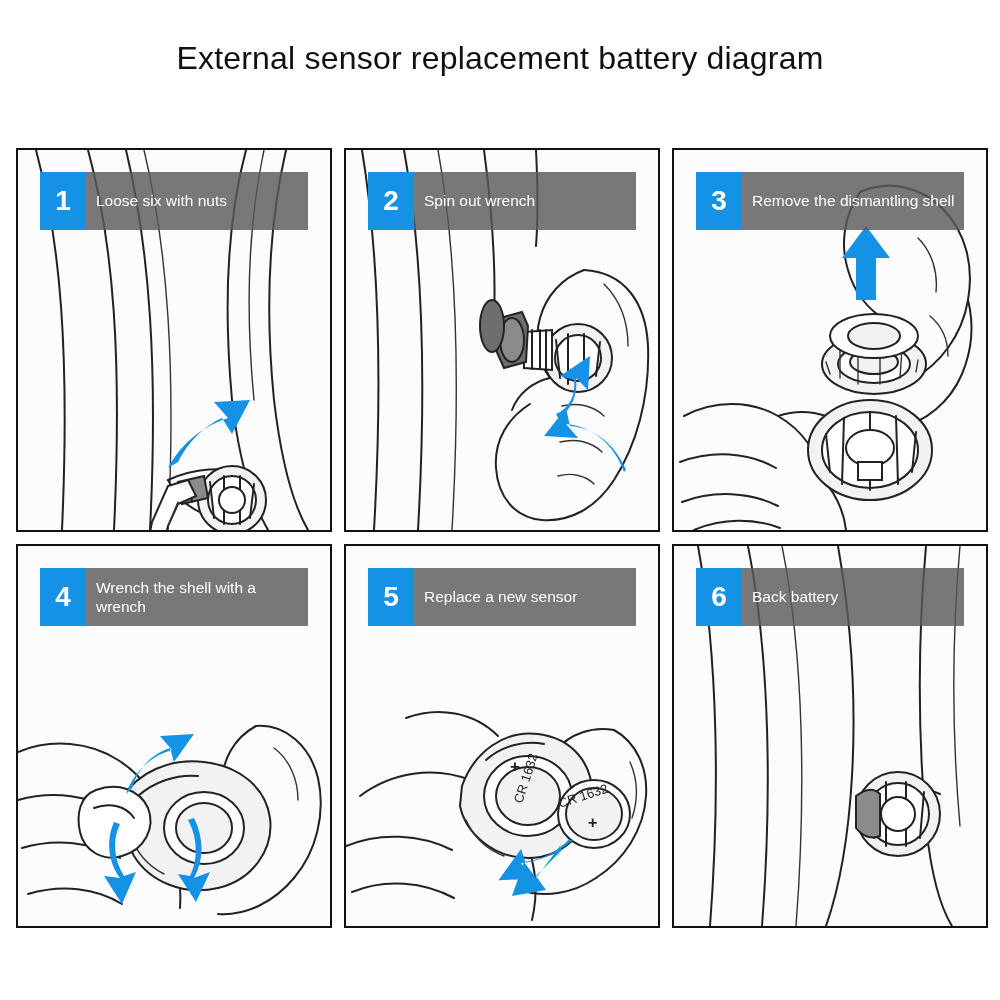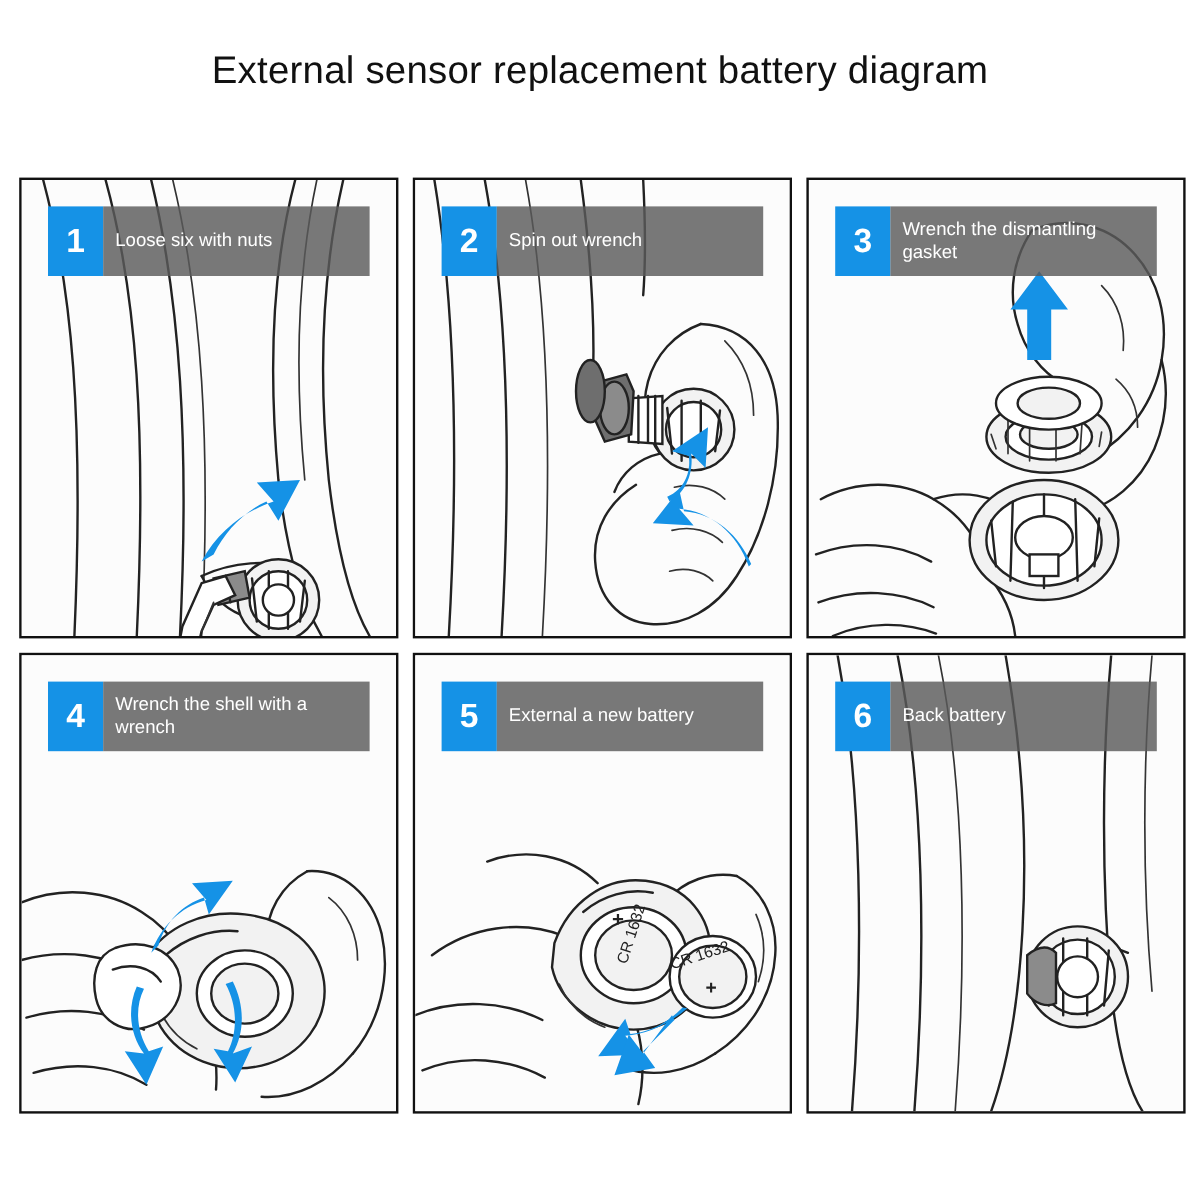--- a/index.html
+++ b/index.html
@@ -220,21 +220,21 @@
           <ellipse cx="200" cy="212" rx="24" ry="12" class="fill-light"></ellipse>
           <path class="ln-thin" d="M152 212 L156 224 M166 198 L166 228 M184 192 L184 234 M206 192 L206 234 M228 198 L226 228 M244 210 L242 222"></path>
           <ellipse cx="200" cy="186" rx="44" ry="22" class="fill-white"></ellipse>
           <ellipse cx="200" cy="186" rx="26" ry="13" class="fill-light"></ellipse>
 
           <path class="arrow" d="M182 150 L182 108 L168 108 L192 76 L216 108 L202 108 L202 150 Z"></path>
         </svg>
       </div>
       <div class="caption">
         <div class="step-num">3</div>
-        <div class="step-text">Wrench the dismantling gasket</div>
+        <div class="step-text">Remove the dismantling shell</div>
       </div>
     </div>
 
     <div class="panel">
       <div class="panel-art">
         <svg viewBox="0 0 312 380" preserveAspectRatio="xMidYMid slice">
           <rect x="0" y="0" width="312" height="380" class="tiretone"></rect>
 
           <path class="ln" d="M0 206 C34 192 72 196 100 214 C126 230 142 256 146 286"></path>
           <path class="ln" d="M0 254 C36 244 72 250 100 266"></path>
@@ -296,21 +296,21 @@
           <ellipse cx="248" cy="268" rx="28" ry="26" class="fill-light"></ellipse>
           <text class="txt-small" x="214" y="262" transform="rotate(-18 214 262)" style="font-size:13px;">CR 1632</text>
           <text class="txt-small" x="242" y="282" style="font-size:16px; font-weight:bold;">+</text>
 
           <path class="arrow" d="M224 290 C210 306 194 316 176 320 L190 334 L156 340 L174 306 L180 318 C196 314 210 304 220 290 Z" transform="rotate(8 196 312)"></path>
           <path class="arrow" d="M214 300 L190 332 L178 316 L166 350 L200 344 L190 330 L216 304 Z"></path>
         </svg>
       </div>
       <div class="caption">
         <div class="step-num">5</div>
-        <div class="step-text">External a new battery</div>
+        <div class="step-text">Replace a new sensor</div>
       </div>
     </div>
 
     <div class="panel">
       <div class="panel-art">
         <svg viewBox="0 0 312 380" preserveAspectRatio="xMidYMid slice">
           <rect x="0" y="0" width="312" height="380" class="tiretone"></rect>
           <path class="ln" d="M24 0 C44 110 46 250 36 380"></path>
           <path class="ln" d="M74 0 C96 110 98 250 88 380"></path>
           <path class="ln-thin" d="M108 0 C130 110 132 250 122 380"></path>

